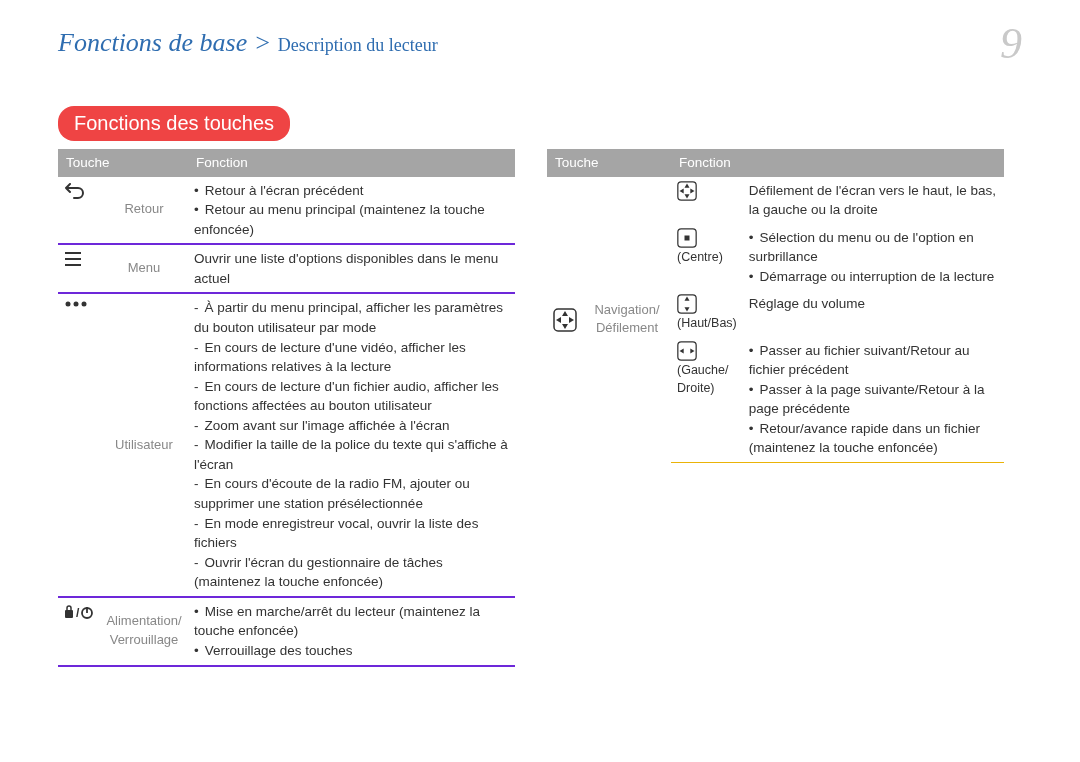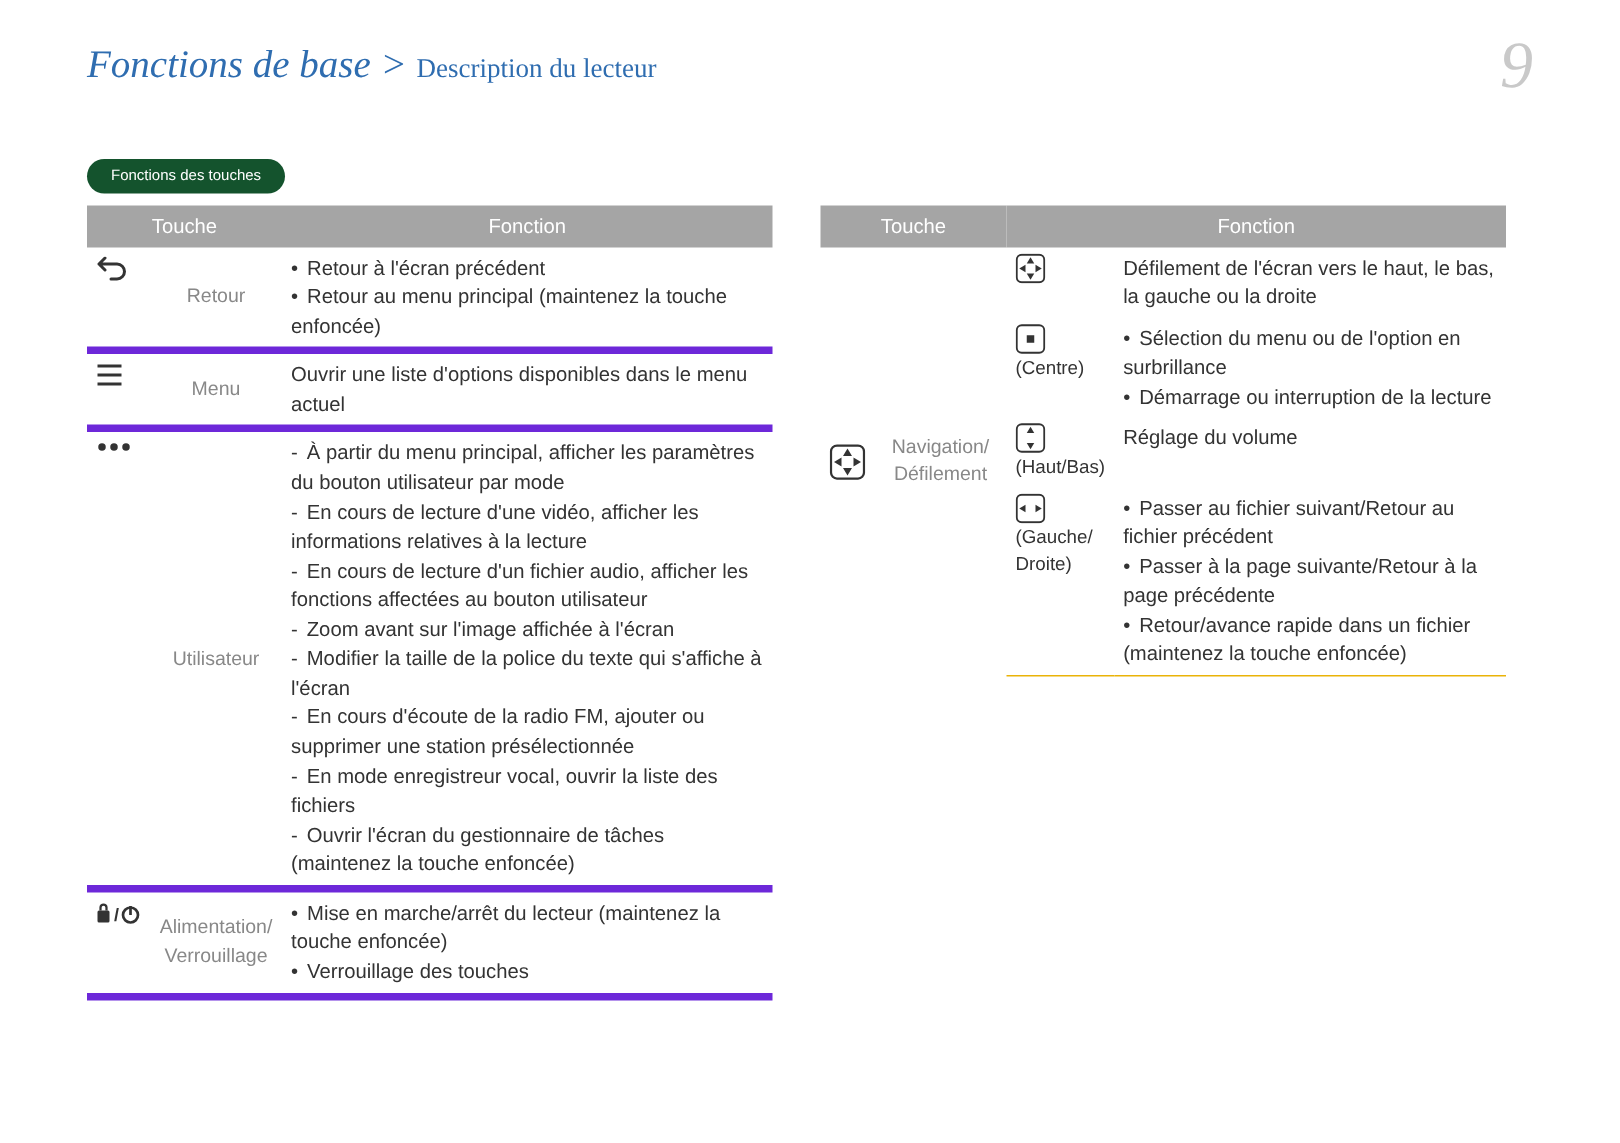--- a/index.html
+++ b/index.html
@@ -31,52 +31,52 @@
     right: 58px;
     top: 18px;
     font-family: Georgia, serif;
     font-style: italic;
     font-size: 44px;
     color: #c9c9c9;
     font-weight: 300;
   }
   .section-pill {
     display: inline-block;
-    background: #14532d;
+    background: #ef4444;
     color: #fff;
     border-radius: 16px;
     padding: 6px 16px;
-    font-size: 10px;
+    font-size: 20px;
     margin-bottom: 8px;
   }
   .columns {
     display: flex;
     gap: 32px;
   }
   .col {
     flex: 1;
   }
   table {
     width: 100%;
     border-collapse: collapse;
     font-size: 13.5px;
     line-height: 1.45;
   }
   thead th {
     background: #a5a5a5;
     color: #fff;
-    text-align: center;
+    text-align: left;
     font-weight: normal;
     padding: 4px 8px;
   }
   thead th:first-child { width: 120px; }
   tbody td {
     padding: 4px 6px;
     vertical-align: top;
-    border-bottom: 5px solid #6d28d9;
+    border-bottom: 2px solid #6d28d9;
   }
   .icon-cell {
     width: 28px;
     text-align: center;
     vertical-align: top;
     padding-top: 6px;
   }
   .name-cell {
     width: 88px;
     color: #888;

